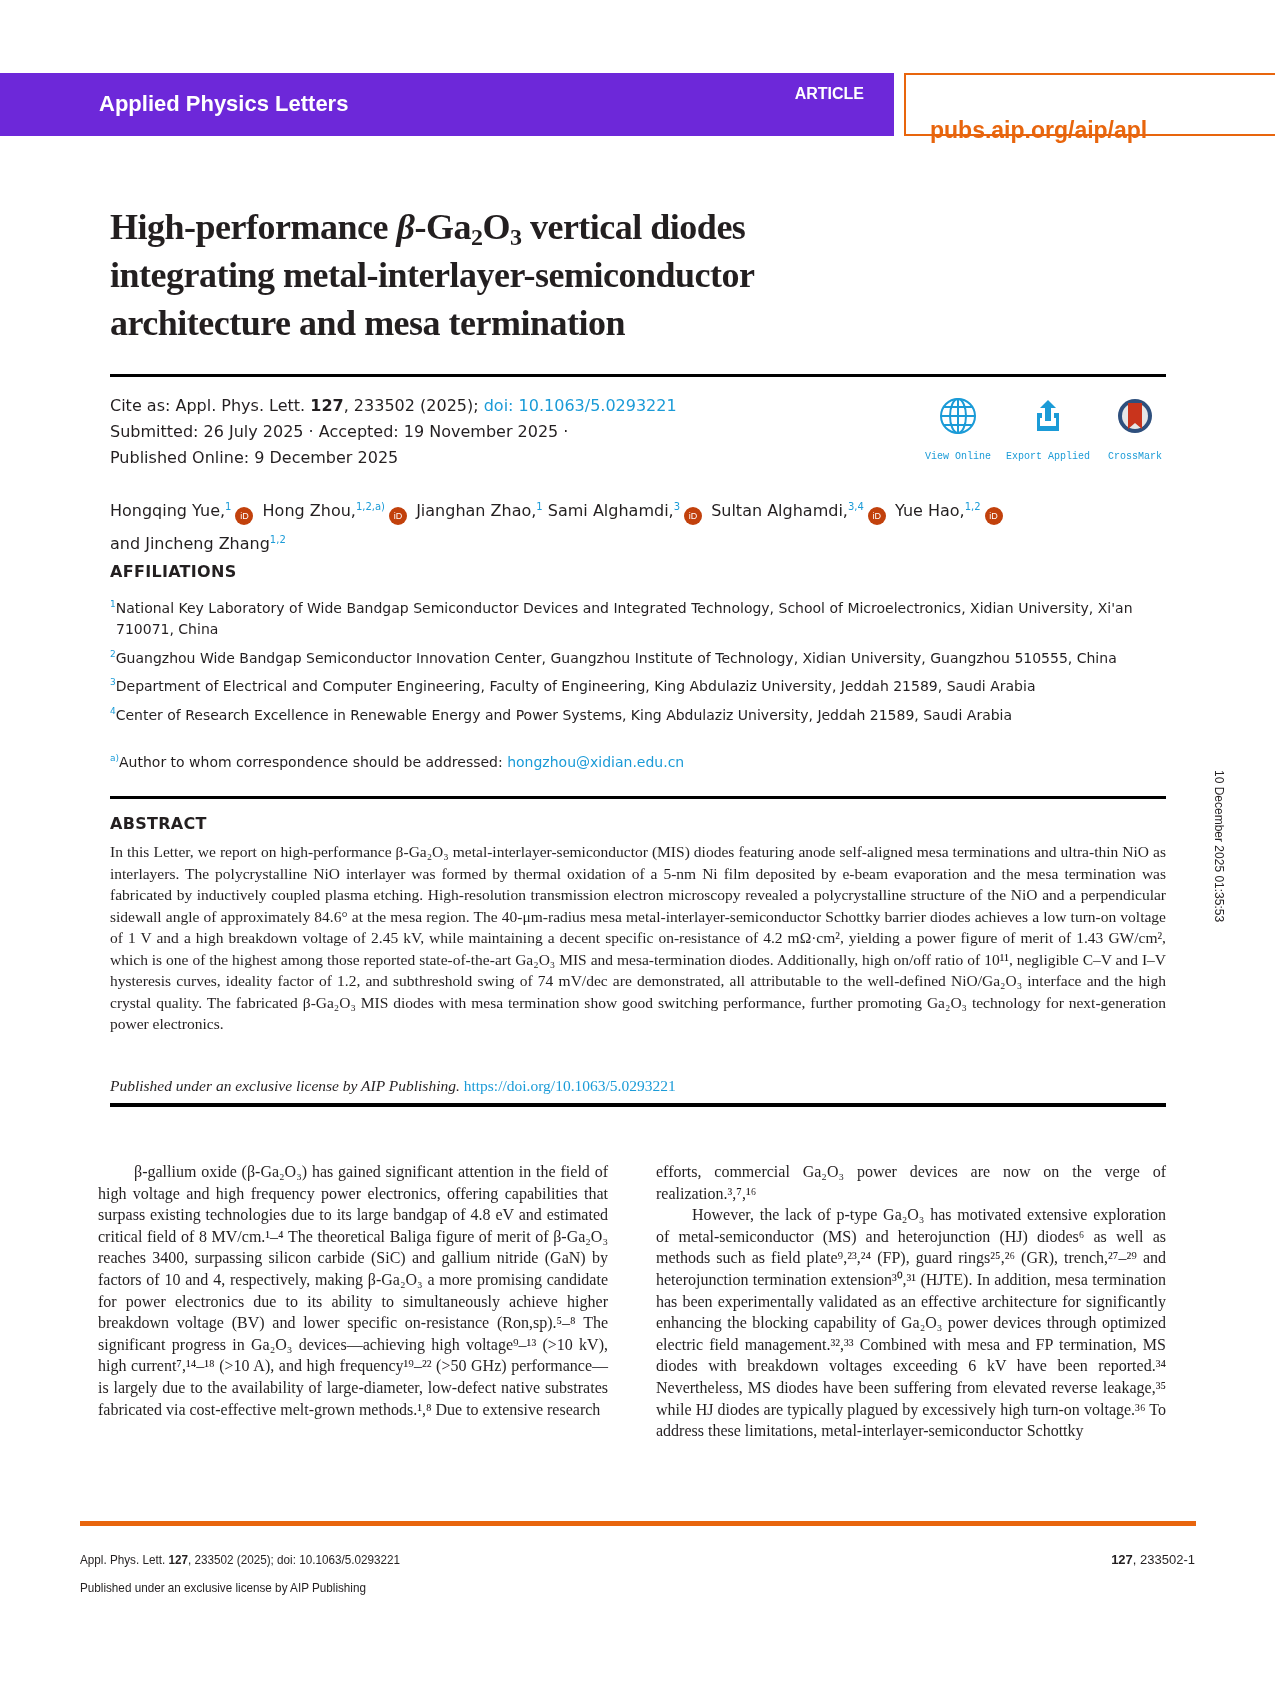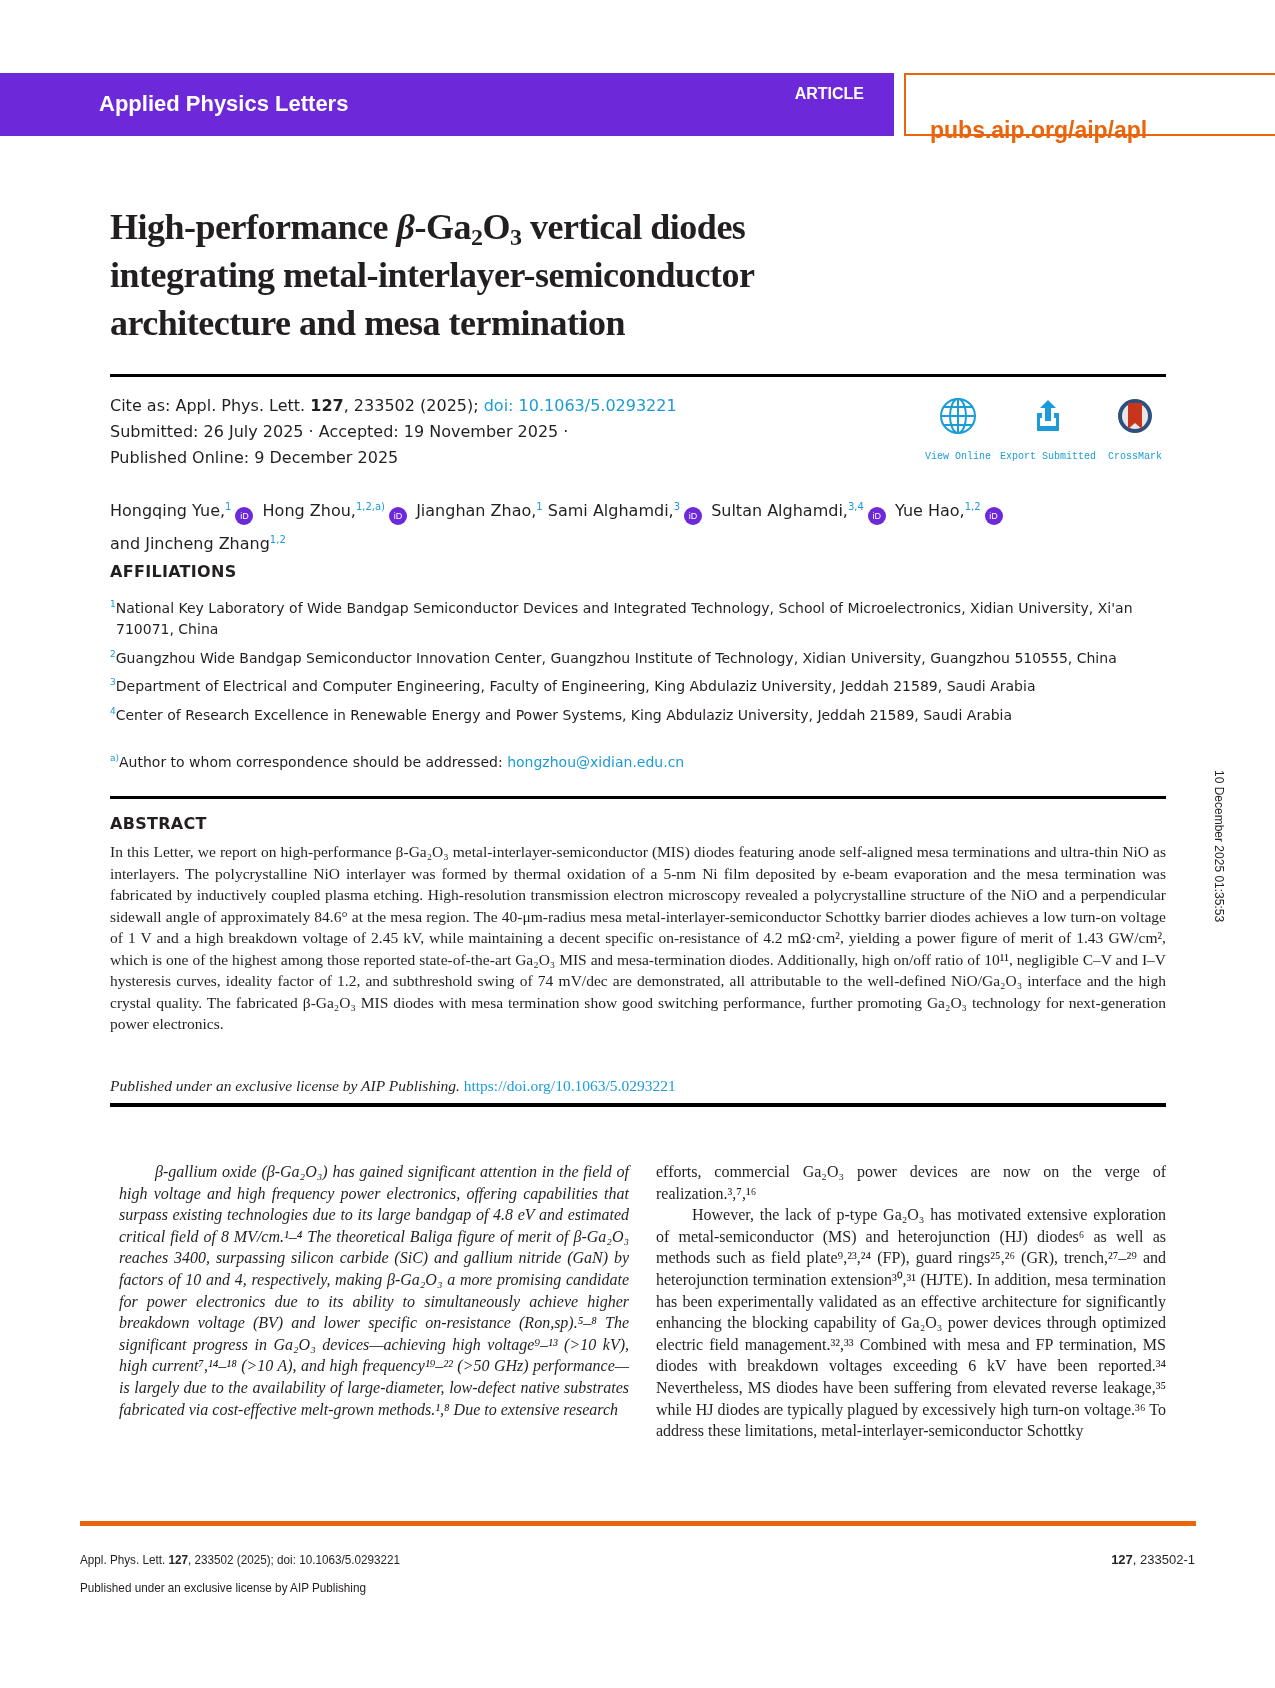--- a/index.html
+++ b/index.html
@@ -16,21 +16,21 @@
 
   .rule { position:absolute; left:110px; height:3px; background:#000; }
 
   .cite { position:absolute; left:110px; top:393px; font-family:"DejaVu Sans", sans-serif; font-size:16px; line-height:26px; color:#231f20; }
   .cite .doi { color:#1b9bd7; }
   .icon-block { position:absolute; text-align:center; width:100px; }
   .icon-block .lbl { font-family:Liberation Mono, monospace; font-size:10px; color:#1b9bd7; margin-top:12px; display:block; }
 
   .authors { position:absolute; left:110px; top:493px; width:1080px; font-family:"DejaVu Sans", sans-serif; font-size:16px; line-height:28px; }
   .authors sup { color:#1b9bd7; font-size:10px; }
-  .orcid { display:inline-block; width:18px; height:18px; border-radius:50%; background:#6d28d9; color:#fff; font-size:9px; line-height:18px; text-align:center; vertical-align:-3px; margin:0 4px; font-family:"Liberation Sans", sans-serif; }
+  .orcid { display:inline-block; width:18px; height:18px; border-radius:50%; background:#c2410c; color:#fff; font-size:9px; line-height:18px; text-align:center; vertical-align:-3px; margin:0 4px; font-family:"Liberation Sans", sans-serif; }
 
   .sec-head { position:absolute; left:110px; font-family:"DejaVu Sans", sans-serif; font-size:16px; font-weight:bold; letter-spacing:0.3px; }
 
   .affils { position:absolute; left:110px; top:594px; width:1080px; font-family:"DejaVu Sans", sans-serif; font-size:14px; line-height:21px; color:#231f20; }
   .affil { margin-bottom:4px; padding-left:6px; text-indent:-6px; }
   .affils sup { color:#1b9bd7; font-size:9px; }
 
   .corr { position:absolute; left:110px; top:753px; font-family:"DejaVu Sans", sans-serif; font-size:14px; }
   .corr sup { color:#1b9bd7; font-size:9px; }
   .corr .email { color:#1b9bd7; }
@@ -86,21 +86,21 @@
       <path d="M5 10 H33 M5 28 H33"></path>
     </g>
   </svg>
   <span class="lbl">View Online</span>
 </div>
 <div class="icon-block" style="left:998px; top:397px;">
   <svg width="38" height="38" viewBox="0 0 38 38">
     <path d="M8 16 V34 H30 V16 H25 V21 H27 V29 H11 V21 H13 V16 Z" fill="#1b9bd7"></path>
     <path d="M19 3 L27 11 H22 V24 H16 V11 H11 Z" fill="#1b9bd7"></path>
   </svg>
-  <span class="lbl">Export Submitted</span>
+  <span class="lbl">Export Applied</span>
 </div>
 <div class="icon-block" style="left:1085px; top:397px;">
   <svg width="38" height="38" viewBox="0 0 38 38">
     <circle cx="19" cy="19" r="17" fill="#2e4f7d"></circle>
     <circle cx="19" cy="19" r="13" fill="#e6e6e6"></circle>
     <path d="M12 6 H26 V32 L19 26 L12 32 Z" fill="#c9341c"></path>
   </svg>
   <span class="lbl">CrossMark</span>
 </div>
 
@@ -130,21 +130,21 @@
 
 <div class="sec-head" style="top:814px;">ABSTRACT</div>
 <div class="abstract">In this Letter, we report on high-performance β-Ga₂O₃ metal-interlayer-semiconductor (MIS) diodes featuring anode self-aligned mesa terminations and ultra-thin NiO as interlayers. The polycrystalline NiO interlayer was formed by thermal oxidation of a 5-nm Ni film deposited by e-beam evaporation and the mesa termination was fabricated by inductively coupled plasma etching. High-resolution transmission electron microscopy revealed a polycrystalline structure of the NiO and a perpendicular sidewall angle of approximately 84.6° at the mesa region. The 40-μm-radius mesa metal-interlayer-semiconductor Schottky barrier diodes achieves a low turn-on voltage of 1 V and a high breakdown voltage of 2.45 kV, while maintaining a decent specific on-resistance of 4.2 mΩ·cm², yielding a power figure of merit of 1.43 GW/cm², which is one of the highest among those reported state-of-the-art Ga₂O₃ MIS and mesa-termination diodes. Additionally, high on/off ratio of 10¹¹, negligible C–V and I–V hysteresis curves, ideality factor of 1.2, and subthreshold swing of 74 mV/dec are demonstrated, all attributable to the well-defined NiO/Ga₂O₃ interface and the high crystal quality. The fabricated β-Ga₂O₃ MIS diodes with mesa termination show good switching performance, further promoting Ga₂O₃ technology for next-generation power electronics.</div>
 
 <div class="license">
   <span class="it">Published under an exclusive license by AIP Publishing.</span> <span class="link">https://doi.org/10.1063/5.0293221</span>
 </div>
 
 <div class="rule" style="top:1103px; width:1056px; height:4px;"></div>
 
-<div class="col" style="left:119px;font-style:italic;">
+<div class="col" style="left:98px;">
   <p>β-gallium oxide (β-Ga₂O₃) has gained significant attention in the field of high voltage and high frequency power electronics, offering capabilities that surpass existing technologies due to its large bandgap of 4.8 eV and estimated critical field of 8 MV/cm.¹–⁴ The theoretical Baliga figure of merit of β-Ga₂O₃ reaches 3400, surpassing silicon carbide (SiC) and gallium nitride (GaN) by factors of 10 and 4, respectively, making β-Ga₂O₃ a more promising candidate for power electronics due to its ability to simultaneously achieve higher breakdown voltage (BV) and lower specific on-resistance (Ron,sp).⁵–⁸ The significant progress in Ga₂O₃ devices—achieving high voltage⁹–¹³ (&gt;10 kV), high current⁷,¹⁴–¹⁸ (&gt;10 A), and high frequency¹⁹–²² (&gt;50 GHz) performance—is largely due to the availability of large-diameter, low-defect native substrates fabricated via cost-effective melt-grown methods.¹,⁸ Due to extensive research</p>
 </div>
 <div class="col" style="left:656px;">
   <p class="noindent">efforts, commercial Ga₂O₃ power devices are now on the verge of realization.³,⁷,¹⁶</p>
   <p>However, the lack of p-type Ga₂O₃ has motivated extensive exploration of metal-semiconductor (MS) and heterojunction (HJ) diodes⁶ as well as methods such as field plate⁹,²³,²⁴ (FP), guard rings²⁵,²⁶ (GR), trench,²⁷–²⁹ and heterojunction termination extension³⁰,³¹ (HJTE). In addition, mesa termination has been experimentally validated as an effective architecture for significantly enhancing the blocking capability of Ga₂O₃ power devices through optimized electric field management.³²,³³ Combined with mesa and FP termination, MS diodes with breakdown voltages exceeding 6 kV have been reported.³⁴ Nevertheless, MS diodes have been suffering from elevated reverse leakage,³⁵ while HJ diodes are typically plagued by excessively high turn-on voltage.³⁶ To address these limitations, metal-interlayer-semiconductor Schottky</p>
 </div>
 
 <div class="sidestamp">10 December 2025 01:35:53</div>
 
 <div class="footer-rule"></div>

